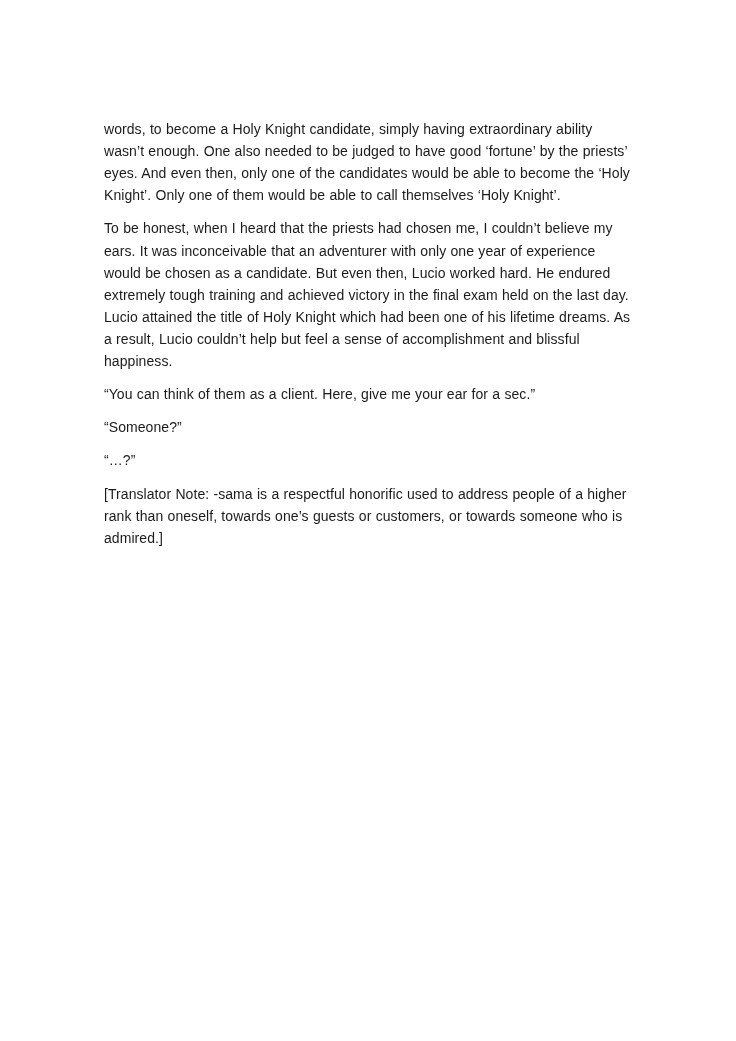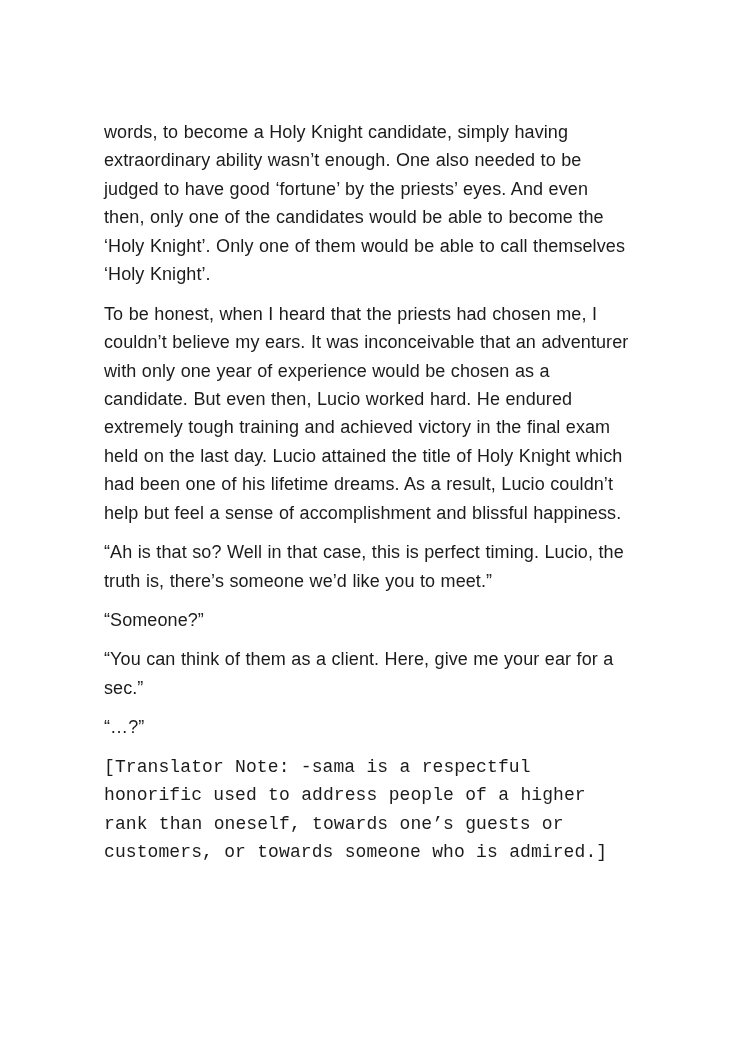--- a/index.html
+++ b/index.html
@@ -18,39 +18,37 @@
     position: relative;
     width: 736px;
     height: 1041px;
     box-sizing: border-box;
     padding: 118px 104px 0 104px;
   }
   .doc-body {
     width: 528px;
   }
   .para {
-    font-size: 18px;
+    font-size: 14px;
     line-height: 1.58;
     margin: 0 0 11px 0;
     text-align: left;
     color: #1b1b1b;
     letter-spacing: 0.005em;
     word-spacing: 0.02em;
   }
   .para:last-child {
     margin-bottom: 10px;
-    font-family: Liberation Mono, monospace;
   }
 </style>
 </head>
 <body>
 
 <div class="page">
   <div class="doc-body">
     <p class="para">words, to become a Holy Knight candidate, simply having extraordinary ability wasn’t enough. One also needed to be judged to have good ‘fortune’ by the priests’ eyes. And even then, only one of the candidates would be able to become the ‘Holy Knight’. Only one of them would be able to call themselves ‘Holy Knight’.</p>
     <p class="para">To be honest, when I heard that the priests had chosen me, I couldn’t believe my ears. It was inconceivable that an adventurer with only one year of experience would be chosen as a candidate. But even then, Lucio worked hard. He endured extremely tough training and achieved victory in the final exam held on the last day. Lucio attained the title of Holy Knight which had been one of his lifetime dreams. As a result, Lucio couldn’t help but feel a sense of accomplishment and blissful happiness.</p>
-    <p class="para">“Ah is that so? Well in that case, this is perfect timing. Lucio, the truth is, there’s someone we’d like you to meet.”</p>
+    <p class="para">“You can think of them as a client. Here, give me your ear for a sec.”</p>
     <p class="para">“Someone?”</p>
-    <p class="para">“You can think of them as a client. Here, give me your ear for a sec.”</p>
     <p class="para">“…?”</p>
     <p class="para">[Translator Note: -sama is a respectful honorific used to address people of a higher rank than oneself, towards one’s guests or customers, or towards someone who is admired.]</p>
   </div>
 </div>
 
 </body></html>

